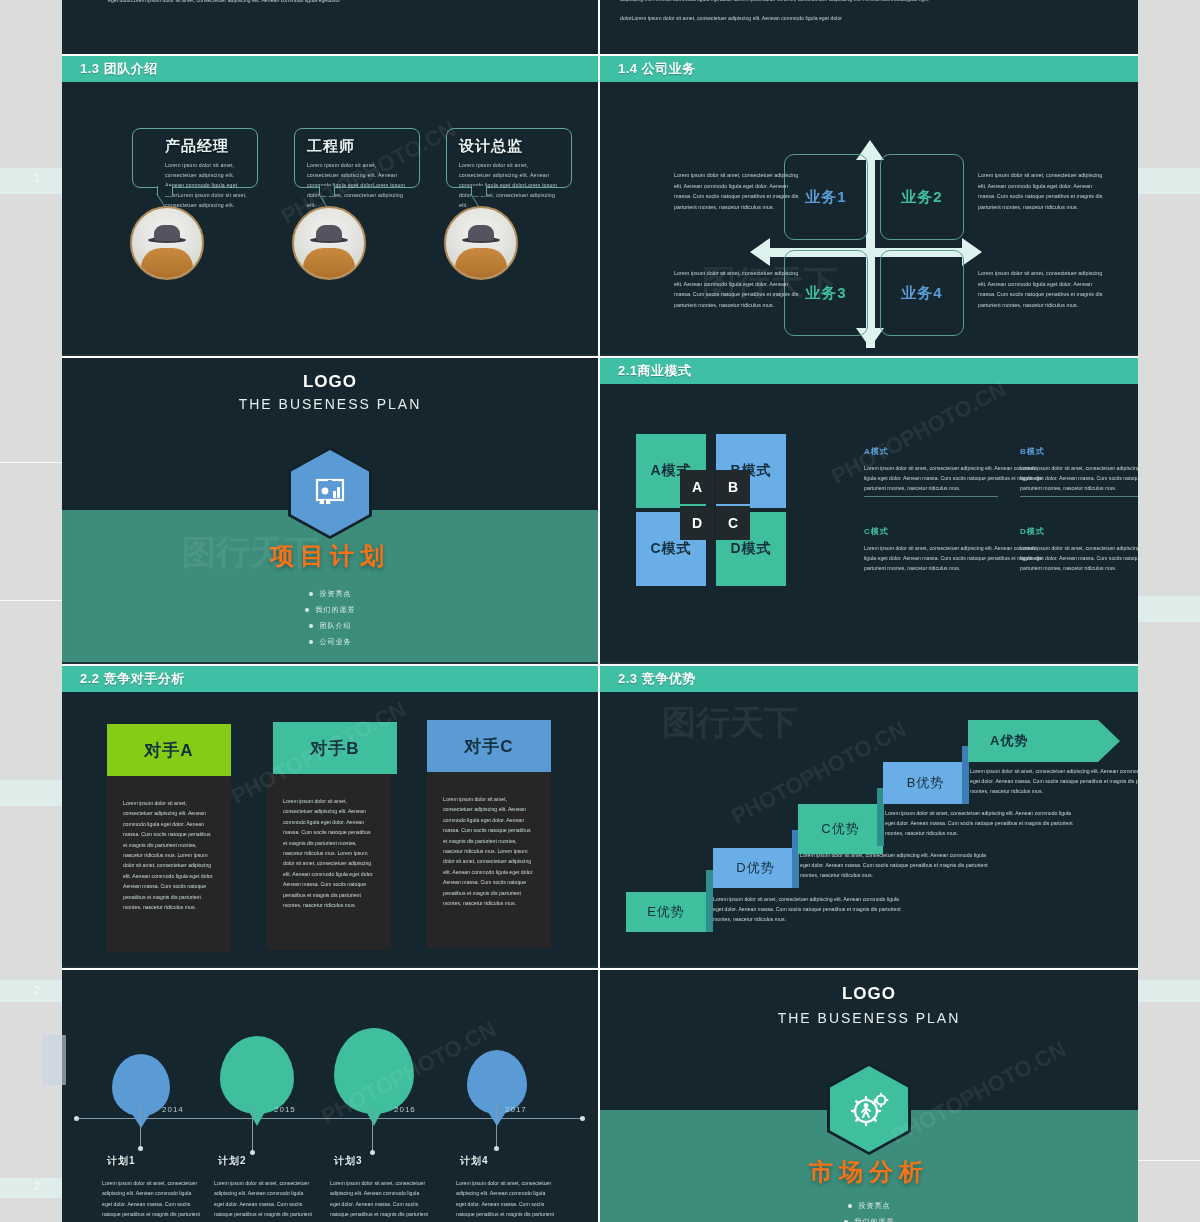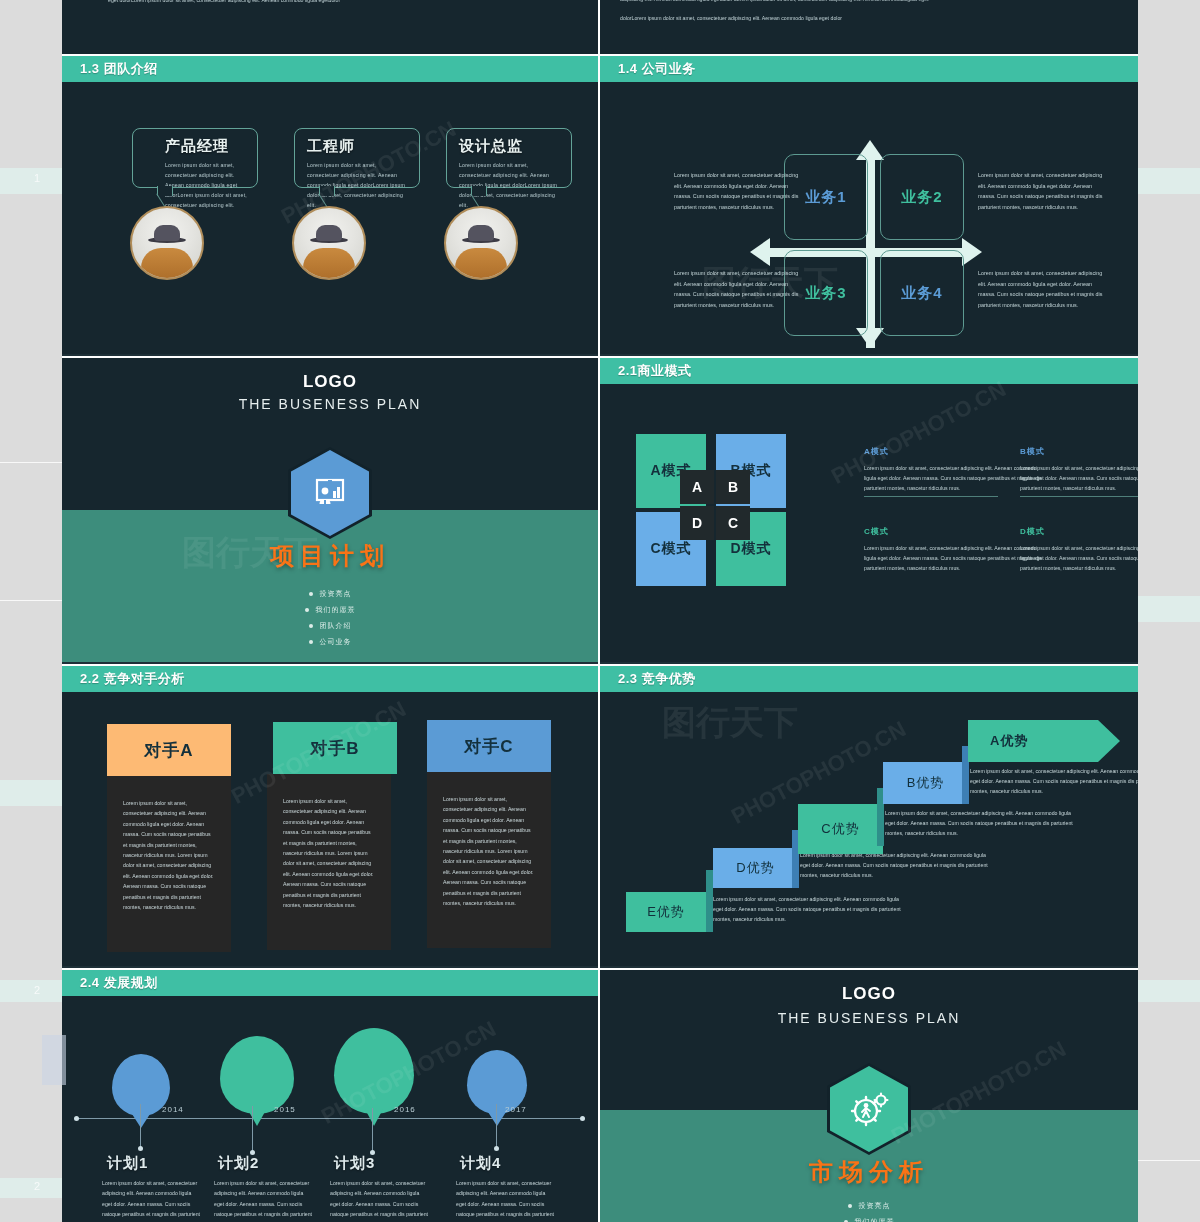--- a/index.html
+++ b/index.html
@@ -111,21 +111,21 @@
 
   
   .balloon{position:absolute;}
   .balloon .bulb{width:100%;height:100%;border-radius:50% 50% 48% 48%/55% 55% 45% 45%;}
   .balloon .tip{position:absolute;left:50%;transform:translateX(-50%);bottom:-12px;
      width:0;height:0;border-left:9px solid transparent;border-right:9px solid transparent;}
   .tl{position:absolute;height:1px;background:#7f9aa8;}
   .tldot{position:absolute;width:5px;height:5px;background:#cfe0e6;border-radius:50%;}
   .stem{position:absolute;width:1px;background:#7f9aa8;}
   .yr{position:absolute;color:#b9cdd4;font-size:8px;letter-spacing:1px;}
-  .planttl{position:absolute;color:#dfeaec;font-size:15px;font-weight:bold;letter-spacing:1px;
+  .planttl{position:absolute;color:#dfeaec;font-size:10px;font-weight:bold;letter-spacing:1px;
      text-shadow:0 1px 2px rgba(0,0,0,.4);}
   .plantxt{position:absolute;width:100px;color:#c6d6da;font-size:5.2px;line-height:2;}
 
   .wm{position:absolute;color:rgba(255,255,255,.07);font-weight:bold;pointer-events:none;z-index:4;}
 </style>
 </head>
 <body>
 
 <div class="gutter left">
   <div class="band" style="top:168px"></div>
@@ -318,21 +318,21 @@
         <p>Lorem ipsum dolor sit amet, consectetuer adipiscing elit. Aenean commodo ligula eget dolor. Aenean massa. Cum sociis natoque penatibus et magnis dis parturient montes, nascetur ridiculus mus.</p>
       </div>
     </div>
   </div>
 
   <div class="slide" style="left:0;top:666px;width:536px;height:300px;">
     <div class="hdr">
       <span class="t">2.2 竞争对手分析</span>
     </div>
     <div class="body">
-      <div class="cchip" style="left:45px;top:32px;background:#fdba74;">
+      <div class="cchip" style="left:45px;top:32px;background:#84cc16;">
         <span>对手A</span>
         </div>
       <div class="cbody" style="left:45px;top:84px;">
         <p>Lorem ipsum dolor sit amet, consectetuer adipiscing elit. Aenean commodo ligula eget dolor. Aenean massa. Cum sociis natoque penatibus et magnis dis parturient montes, nascetur ridiculus mus. Lorem ipsum dolor sit amet, consectetuer adipiscing elit. Aenean commodo ligula eget dolor. Aenean massa. Cum sociis natoque penatibus et magnis dis parturient montes, nascetur ridiculus mus.</p>
         </div>
 
       <div class="cchip" style="left:211px;top:30px;background:#3fbf9e;">
         <span>对手B</span>
         </div>
       <div class="cbody" style="left:205px;top:82px;">
@@ -378,23 +378,20 @@
       <div class="riser" style="left:362px;top:54px;height:58px;background:#3d7fb5;"></div>
       <div class="stext" style="left:370px;top:74px;">Lorem ipsum dolor sit amet, consectetuer adipiscing elit. Aenean commodo ligula eget dolor. Aenean massa. Cum sociis natoque penatibus et magnis dis parturient montes, nascetur ridiculus mus.</div>
 
       <div class="arrowstep" style="left:368px;top:28px;width:130px;background:#3fbf9e;">
         <span>A优势</span>
         </div>
     </div>
   </div>
 
   <div class="slide" style="left:0;top:970px;width:536px;height:252px;">
-    <div class="hdr">
-      <span class="t">2.4 发展规划</span>
-    </div>
     <div class="body">
       <div class="tl" style="left:14px;top:122px;width:508px;"></div>
       <div class="tldot" style="left:12px;top:120px;"></div>
       <div class="tldot" style="left:518px;top:120px;"></div>
 
       <div class="balloon" style="left:50px;top:58px;width:58px;height:62px;">
         <div class="bulb" style="background:#5b9bd5;"></div>
         <div class="tip" style="border-top:14px solid #5b9bd5;"></div>
       </div>
       <div class="yr" style="left:100px;top:109px;">2014</div>

